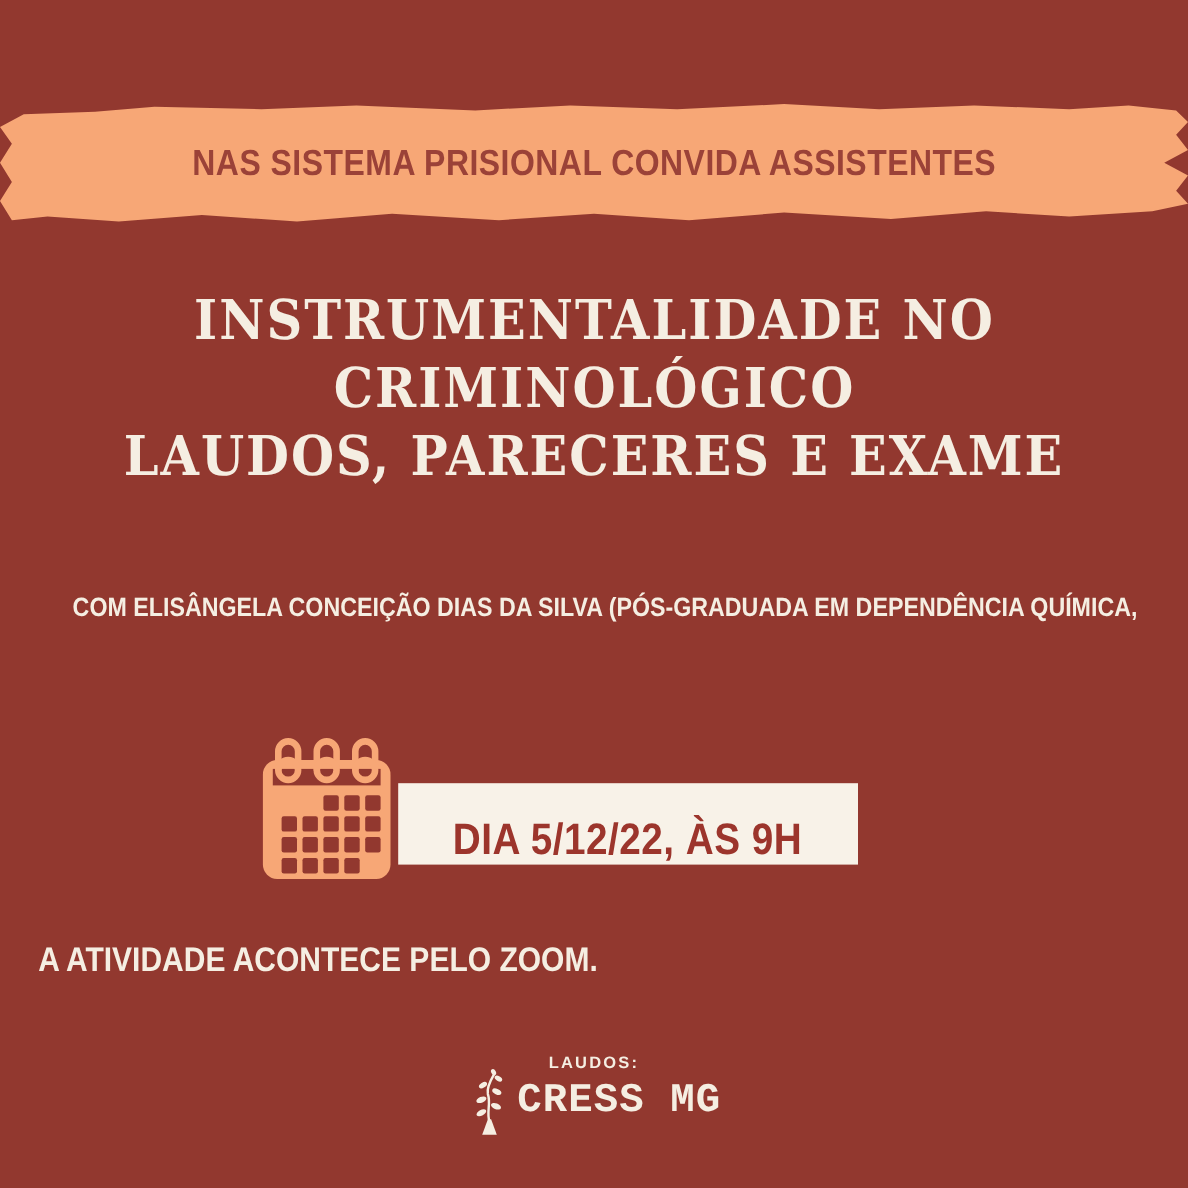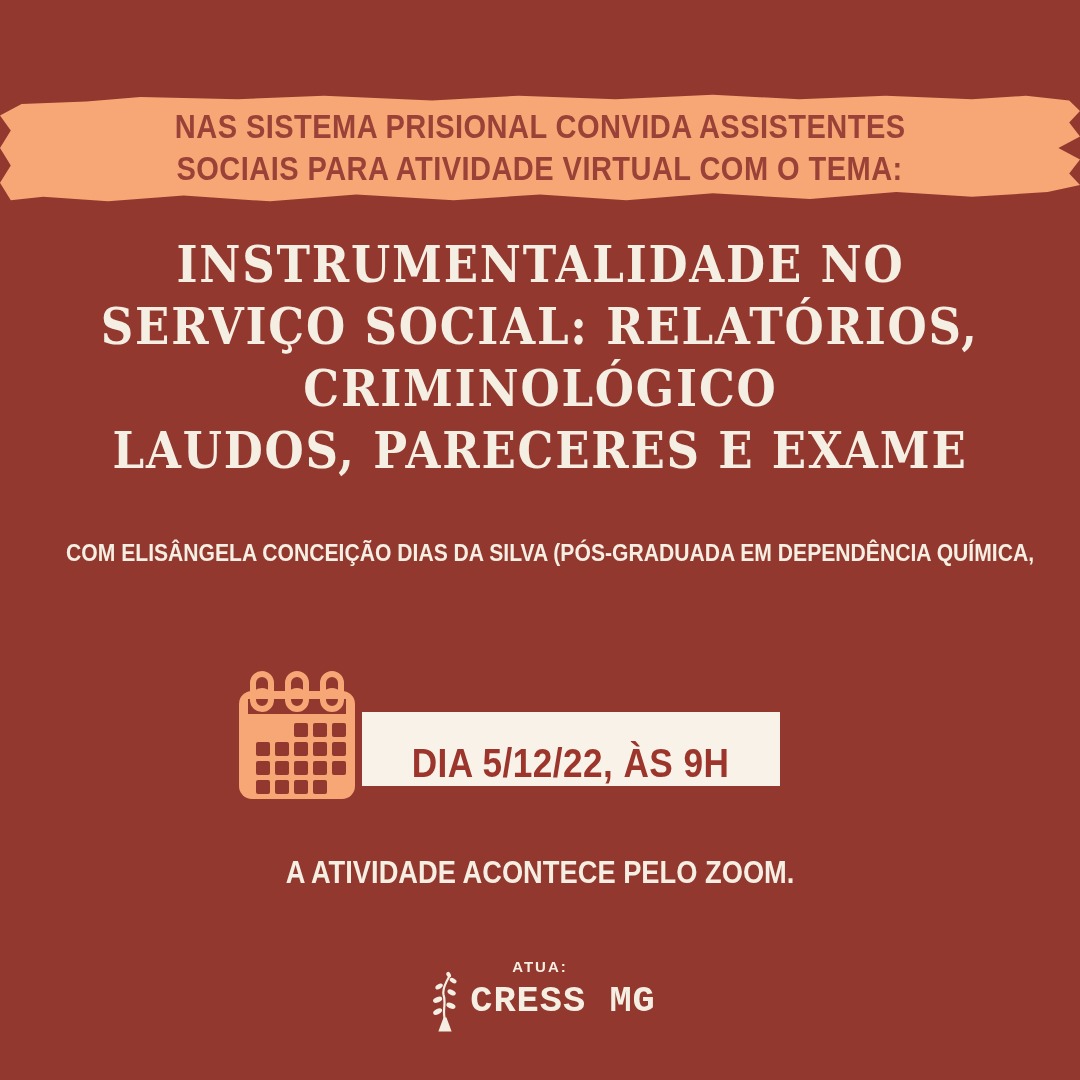--- a/index.html
+++ b/index.html
@@ -28,21 +28,21 @@
   }
   .banner-line{
     color:var(--banner-text);
     font-size:33px;font-weight:700;letter-spacing:.5px;
     text-transform:uppercase;text-align:right;line-height:38px;
   }
   .cond{display:inline-block;transform:scaleX(.88);transform-origin:center;white-space:nowrap;}
 
   
   .title{
-    position:absolute;left:0;top:234px;width:1080px;text-align:center;
+    position:absolute;left:0;top:260px;width:1080px;text-align:center;
     font-family:"DejaVu Serif",serif;font-weight:700;
     color:var(--cream);font-size:50px;line-height:62px;letter-spacing:2px;
     text-transform:uppercase;
   }
   .title .t-line{display:block;}
   .cond-t{display:inline-block;transform:scaleX(.9);transform-origin:center;white-space:nowrap;}
 
   
   .speaker{
     position:absolute;left:0;top:536px;width:873px;text-align:left;
@@ -56,21 +56,21 @@
     position:absolute;left:362px;top:712px;width:418px;height:74px;
     background:var(--box-bg);
     display:flex;align-items:center;justify-content:center;
   }
   .date-label{
     color:var(--box-text);font-size:40px;font-weight:700;letter-spacing:.5px;margin-top:28px;
   }
 
   
   .access{
-    position:absolute;left:0;top:850px;width:1080px;text-align:center;
+    position:absolute;left:0;top:850px;width:1080px;text-align:left;
     color:var(--cream);font-size:31px;font-weight:700;line-height:45px;
     text-transform:uppercase;
   }
   .access .link{text-transform:none;}
 
   
   .apoio{
     position:absolute;left:0;top:958px;width:1080px;text-align:center;
     color:var(--cream);font-size:15px;font-weight:700;letter-spacing:2px;
   }
@@ -85,28 +85,24 @@
 </style>
 </head>
 <body>
 
 <div class="page">
 
   <div class="banner">
     <div class="banner-line">
       <span class="cond">NAS SISTEMA PRISIONAL CONVIDA ASSISTENTES</span>
     </div>
-    <div class="banner-line">
-      <span class="cond">SOCIAIS PARA ATIVIDADE VIRTUAL COM O TEMA:</span>
-    </div>
   </div>
 
   <h1 class="title">
     <span class="t-line"><span class="cond-t">INSTRUMENTALIDADE NO</span></span>
-    <span class="t-line"><span class="cond-t">SERVIÇO SOCIAL: RELATÓRIOS,</span></span>
     <span class="t-line"><span class="cond-t">CRIMINOLÓGICO</span></span>
     <span class="t-line"><span class="cond-t">LAUDOS, PARECERES E EXAME</span></span>
   </h1>
 
   <div class="speaker">
     <div><span class="cond">COM ELISÂNGELA CONCEIÇÃO DIAS DA SILVA (PÓS-GRADUADA EM DEPENDÊNCIA QUÍMICA,</span></div>
   </div>
 
   <svg class="calendar" viewBox="0 0 130 140" aria-hidden="true">
     <rect x="7" y="26" width="116" height="108" rx="13" fill="var(--peach)"></rect>
@@ -143,21 +139,21 @@
   </svg>
 
   <div class="date-box">
     <span class="date-label"><span class="cond">DIA 5/12/22, ÀS 9H</span></span>
   </div>
 
   <div class="access">
     <div><span class="cond">A ATIVIDADE ACONTECE PELO ZOOM.</span></div>
   </div>
 
-  <div class="apoio">ATUA:</div>
+  <div class="apoio">LAUDOS:</div>
   <div class="logo-row">
     <svg class="plant" viewBox="0 0 44 84" aria-hidden="true">
       <path d="M13 82 L31 82 L24 63 L20 63 Z" fill="var(--cream)"></path>
       <path d="M22 66 C 18 54, 24 44, 20 32 C 18 24, 24 14, 28 7" stroke="var(--cream)" stroke-width="3" fill="none" stroke-linecap="round"></path>
       <g fill="var(--cream)">
         <ellipse cx="12" cy="55" rx="6.5" ry="3.6" transform="rotate(-28 12 55)"></ellipse>
         <ellipse cx="30" cy="47" rx="6.5" ry="3.6" transform="rotate(22 30 47)"></ellipse>
         <ellipse cx="12" cy="39" rx="6.5" ry="3.6" transform="rotate(-22 12 39)"></ellipse>
         <ellipse cx="31" cy="29" rx="6" ry="3.4" transform="rotate(26 31 29)"></ellipse>
         <ellipse cx="14" cy="21" rx="5.5" ry="3.2" transform="rotate(-32 14 21)"></ellipse>

